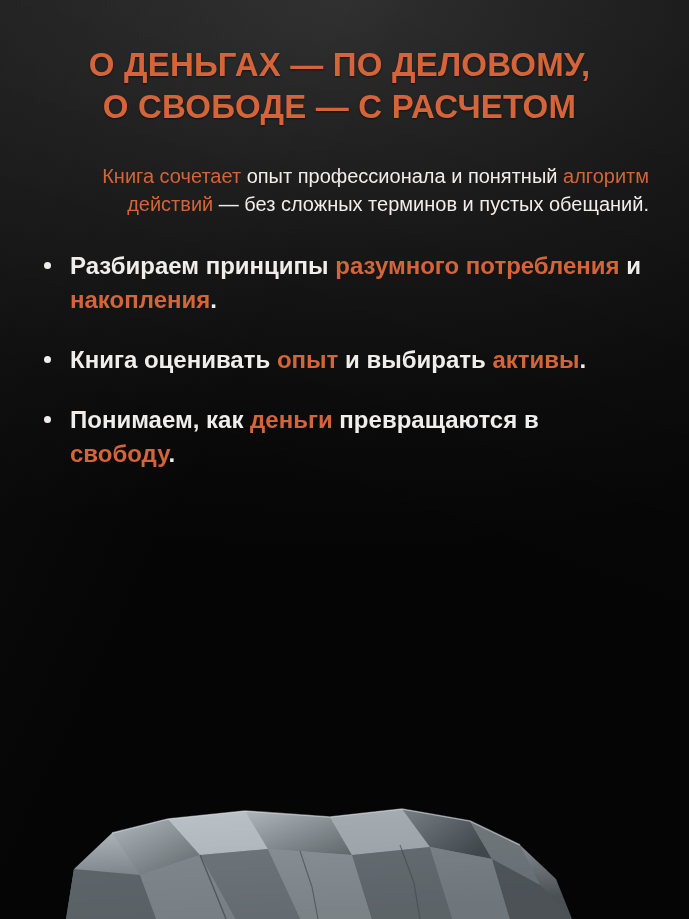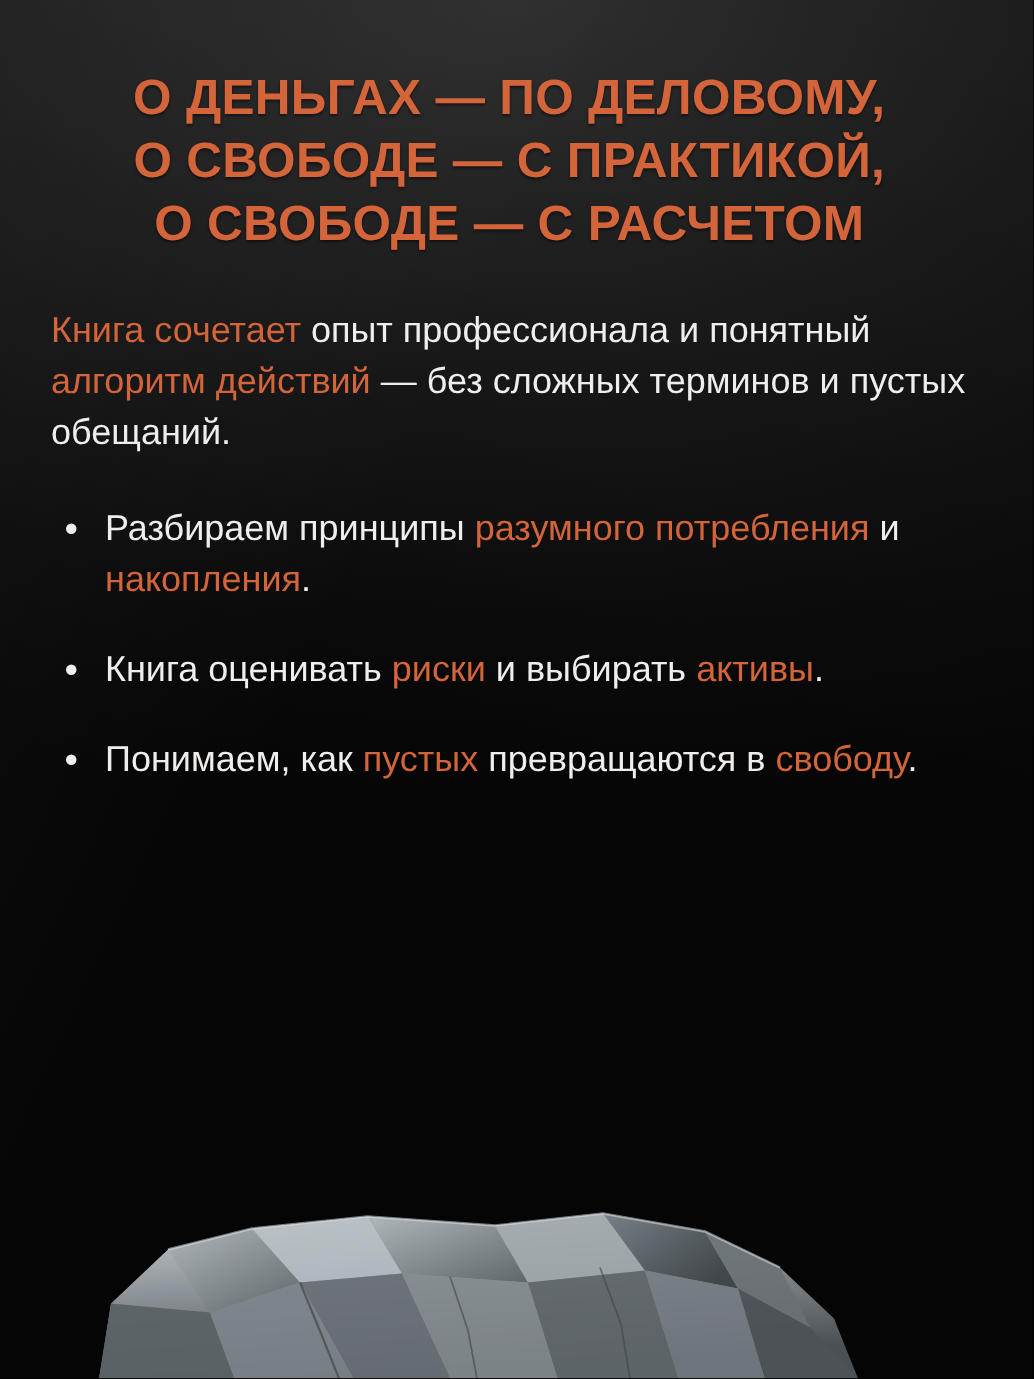--- a/index.html
+++ b/index.html
@@ -42,40 +42,42 @@
     letter-spacing: 0.2px;
     margin: 0 0 34px 0;
     text-shadow: 0 1px 2px rgba(0,0,0,0.5);
   }
   .headline .hl-line {
     display: block;
     white-space: nowrap;
   }
   .intro {
     color: #f0eeec;
-    font-size: 24px;
+    font-size: 20px;
     line-height: 1.42;
     margin: 0 0 30px 4px;
+    text-align: right;
   }
   .intro .accent,
   .bullets .accent {
     color: #d4643a;
   }
   .bullets {
     list-style: none;
     margin: 0;
     padding: 0 0 0 8px;
   }
   .bullets li {
     position: relative;
     color: #f0eeec;
     font-size: 24px;
     line-height: 1.42;
     padding-left: 32px;
     margin-bottom: 26px;
+    font-weight: bold;
   }
   .bullets li::before {
     content: "";
     position: absolute;
     left: 6px;
     top: 13px;
     width: 7px;
     height: 7px;
     border-radius: 50%;
     background: #f0eeec;
@@ -97,30 +99,29 @@
 </style>
 </head>
 <body>
 
 <div class="poster">
 
   <div class="content">
 
     <h1 class="headline">
       <span class="hl-line">О ДЕНЬГАХ — ПО ДЕЛОВОМУ,</span>
-      <span class="hl-line">О СВОБОДЕ — С ПРАКТИКОЙ,</span>
       <span class="hl-line">О СВОБОДЕ — С РАСЧЕТОМ</span>
     </h1>
 
     <p class="intro"><span class="accent">Книга сочетает</span><span> опыт профессионала и понятный </span><span class="accent">алгоритм действий</span><span> — без сложных терминов и пустых обещаний.</span></p>
 
     <ul class="bullets">
       <li><span>Разбираем принципы </span><span class="accent">разумного потребления</span><span> и </span><span class="accent">накопления</span><span>.</span></li>
-      <li><span>Книга оценивать </span><span class="accent">риски</span><span> и выбирать </span><span class="accent">активы</span><span>.</span></li>
-      <li><span>Понимаем, как </span><span class="accent">пустых</span><span> превращаются в </span><span class="accent">свободу</span><span>.</span></li>
+      <li><span>Книга оценивать </span><span class="accent">опыт</span><span> и выбирать </span><span class="accent">активы</span><span>.</span></li>
+      <li><span>Понимаем, как </span><span class="accent">деньги</span><span> превращаются в </span><span class="accent">свободу</span><span>.</span></li>
     </ul>
 
   </div>
 
   <div class="rock-wrap">
     <svg viewBox="0 0 689 160" preserveAspectRatio="none" aria-hidden="true">
       <defs>
         <linearGradient id="rockGrad" x1="0" y1="0" x2="0.3" y2="1">
           <stop offset="0%" stop-color="#c9cfd3"></stop>
           <stop offset="45%" stop-color="#8f969b"></stop>

